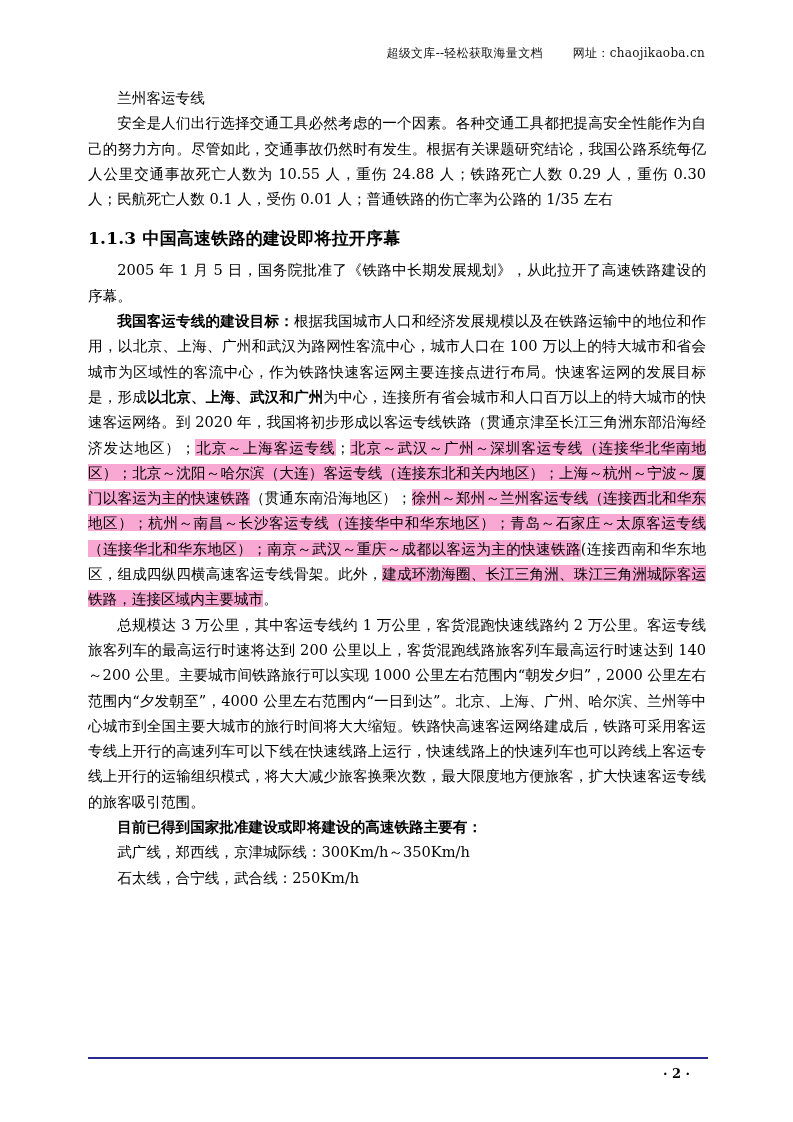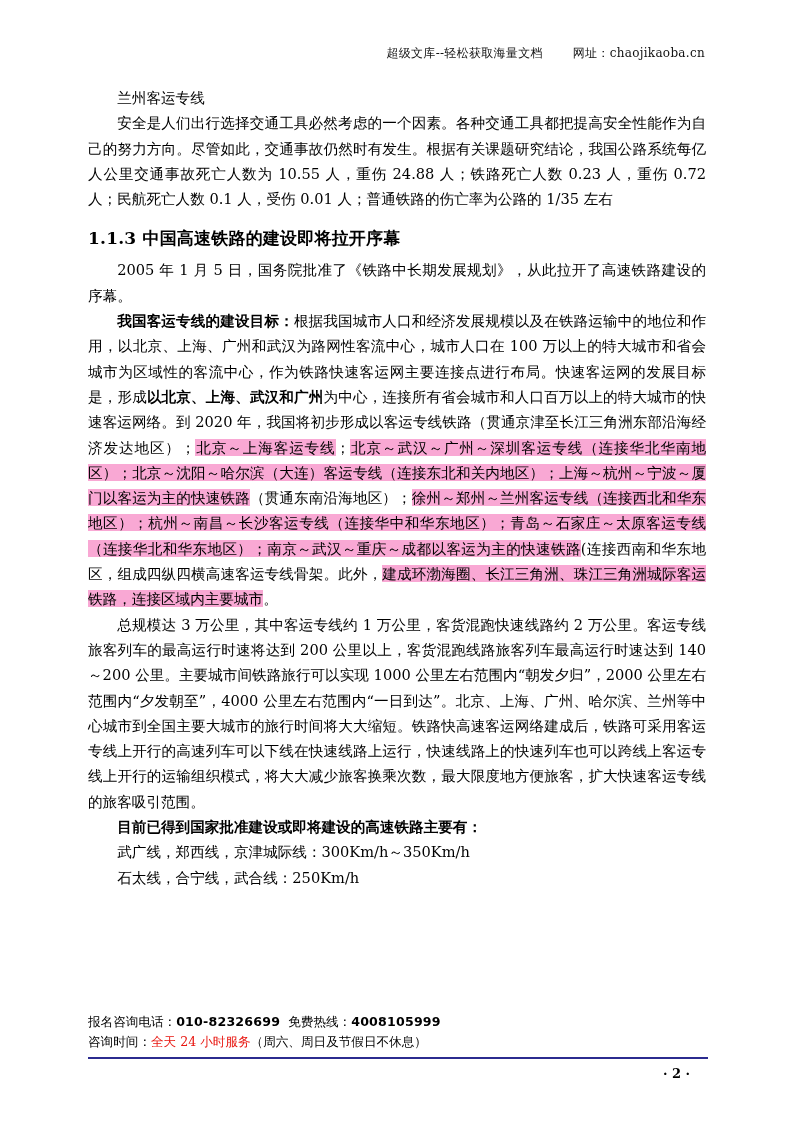--- a/index.html
+++ b/index.html
@@ -124,21 +124,21 @@
 
   <div class="header">
     <span class="hdr-title">超级文库--轻松获取海量文档</span><span class="hdr-gap"></span><span class="hdr-url-label">网址：</span><span class="hdr-url">chaojikaoba.cn</span>
   </div>
 
   <div class="content">
 
 
     <p class="indent">兰州客运专线</p>
 
-    <p class="indent">安全是人们出行选择交通工具必然考虑的一个因素。各种交通工具都把提高安全性能作为自己的努力方向。尽管如此，交通事故仍然时有发生。根据有关课题研究结论，我国公路系统每亿人公里交通事故死亡人数为 10.55 人，重伤 24.88 人；铁路死亡人数 0.23 人，重伤 0.72 人；民航死亡人数 0.1 人，受伤 0.01 人；普通铁路的伤亡率为公路的 1/35 左右</p>
+    <p class="indent">安全是人们出行选择交通工具必然考虑的一个因素。各种交通工具都把提高安全性能作为自己的努力方向。尽管如此，交通事故仍然时有发生。根据有关课题研究结论，我国公路系统每亿人公里交通事故死亡人数为 10.55 人，重伤 24.88 人；铁路死亡人数 0.29 人，重伤 0.30 人；民航死亡人数 0.1 人，受伤 0.01 人；普通铁路的伤亡率为公路的 1/35 左右</p>
 
     <h3 class="h3">
       <span class="num">1.1.3</span>
       <span>中国高速铁路的建设即将拉开序幕</span>
     </h3>
 
     <p class="indent">2005 年 1 月 5 日，国务院批准了《铁路中长期发展规划》，从此拉开了高速铁路建设的序幕。</p>
 
     <p class="indent"><b>我国客运专线的建设目标：</b><span>根据我国城市人口和经济发展规模以及在铁路运输中的地位和作用，以北京、上海、广州和武汉为路网性客流中心，城市人口在 100 万以上的特大城市和省会城市为区域性的客流中心，作为铁路快速客运网主要连接点进行布局。快速客运网的发展目标是，形成</span><b>以北京、上海、武汉和广州</b><span>为中心，连接所有省会城市和人口百万以上的特大城市的快速客运网络。到 2020 年，我国将初步形成以客运专线铁路（贯通京津至长江三角洲东部沿海经济发达地区）；</span><span class="hl">北京～上海客运专线</span><span>；</span><span class="hl">北京～武汉～广州～深圳客运专线（连接华北华南地区）；北京～沈阳～哈尔滨（大连）客运专线（连接东北和关内地区）；上海～杭州～宁波～厦门以客运为主的快速铁路</span><span>（贯通东南沿海地区）；</span><span class="hl">徐州～郑州～兰州客运专线（连接西北和华东地区）；杭州～南昌～长沙客运专线（连接华中和华东地区）；青岛～石家庄～太原客运专线（连接华北和华东地区）；南京～武汉～重庆～成都以客运为主的快速铁路</span><span>(连接西南和华东地区，组成四纵四横高速客运专线骨架。此外，</span><span class="hl">建成环渤海圈、长江三角洲、珠江三角洲城际客运铁路，连接区域内主要城市</span><span>。</span></p>
 
@@ -146,22 +146,18 @@
 
     <p class="listhead">目前已得到国家批准建设或即将建设的高速铁路主要有：</p>
 
     <div class="linelist">
       <p class="row">武广线，郑西线，京津城际线：300Km/h～350Km/h</p>
       <p class="row">石太线，合宁线，武合线：250Km/h</p>
     </div>
 
   </div>
 
-  <div class="footer">
-    <div class="nowrap"><span>报名咨询电话：</span><span class="mono">010-82326699</span>&nbsp;&nbsp;<span>免费热线：</span><span class="mono">4008105999</span></div>
-    <div class="nowrap"><span>咨询时间：</span><span class="red">全天 24 小时服务</span><span>（周六、周日及节假日不休息）</span></div>
-  </div>
 
   <div class="footer-rule"></div>
 
   <div class="pagenum">· 2 ·</div>
 
 </div>
 
 </body></html>

